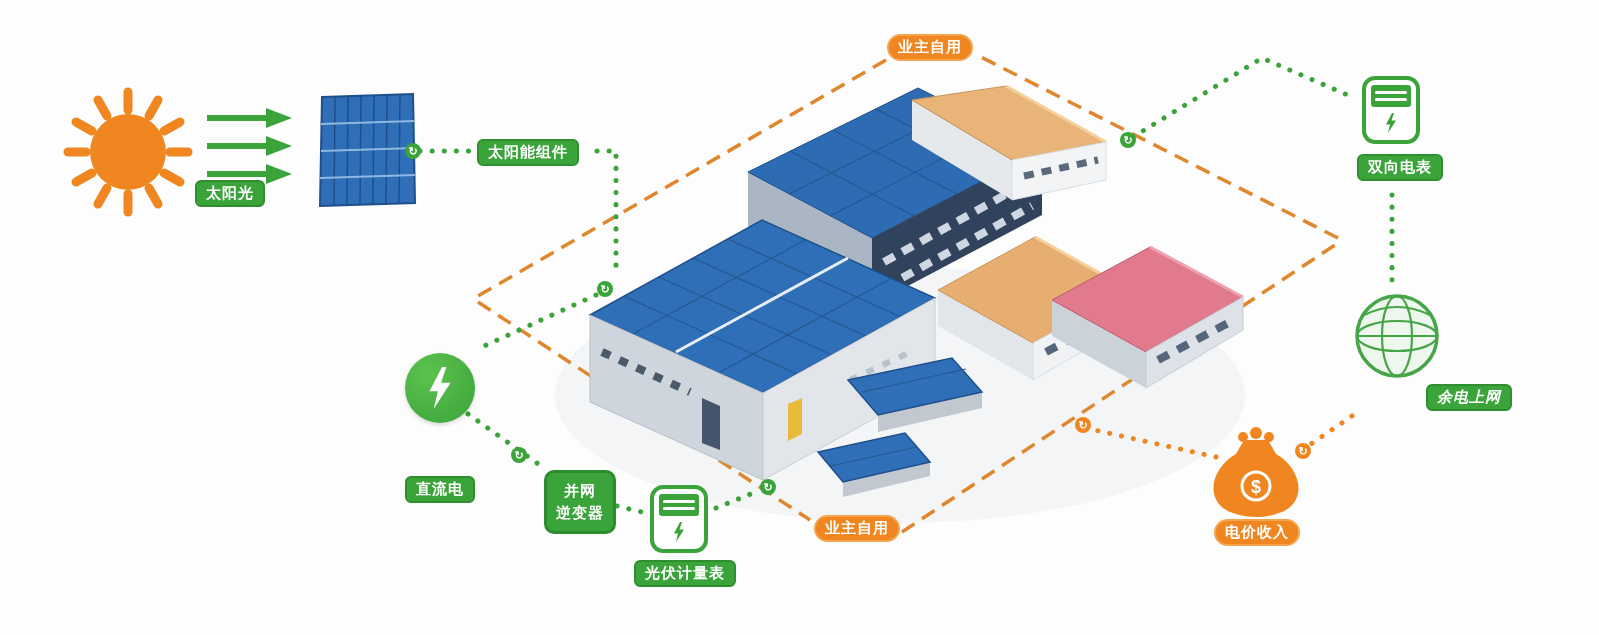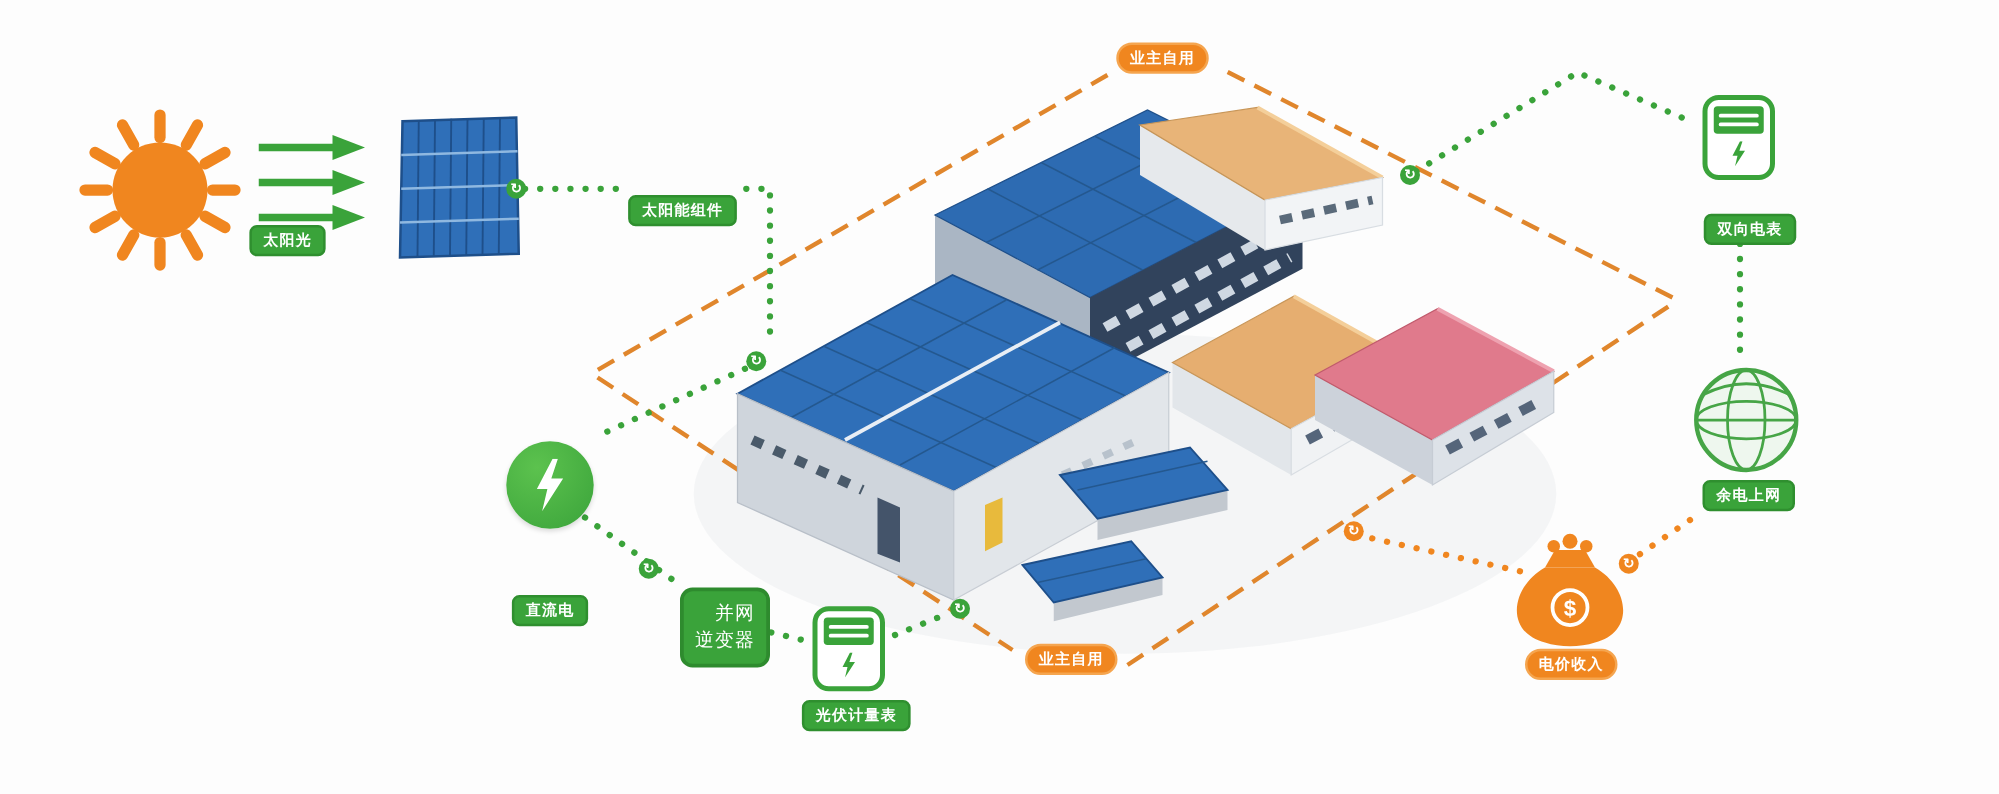--- a/index.html
+++ b/index.html
@@ -2,27 +2,27 @@
 <html><head>
 <meta charset="utf-8">
 <style>
   html,body{margin:0;padding:0;background:#fff;}
   .canvas{position:relative;width:1599px;height:635px;background:#fdfdfd;overflow:hidden;
           font-family:"Liberation Sans", sans-serif;}
   svg{display:block;}
   #scene{position:absolute;left:0;top:0;}
 
   
-  .pill{position:absolute;transform:translateX(-50%);font-weight:bold;font-size:12px;color:#fff;
+  .pill{position:absolute;transform:translateX(-50%);font-weight:bold;font-size:15px;color:#fff;
         white-space:nowrap;padding:2px 9px;letter-spacing:1px;}
   .pill.green{background:#3aa33a;border:2px solid #2f8f2f;border-radius:6px;}
   .pill.orange{background:#f0861f;border:2px solid #f5a54f;border-radius:15px;}
 
   .inverter{position:absolute;transform:translateX(-50%);background:#3aa33a;border:3px solid #2e8b2e;
-        border-radius:10px;color:#fff;font-weight:normal;font-size:15px;text-align:right;
+        border-radius:10px;color:#fff;font-weight:bold;font-size:15px;text-align:center;
         padding:7px 9px;line-height:1.45;letter-spacing:1px;}
 
   
   .meter{position:absolute;width:58px;height:68px;background:#fff;border:4px solid #3aa33a;
          border-radius:13px;box-sizing:border-box;padding:5px;display:flex;flex-direction:column;gap:4px;}
   .meter-screen{flex:0 0 22px;background:#3aa33a;border-radius:3px;display:flex;flex-direction:column;
          justify-content:center;gap:4px;padding:0 4px;}
   .meter-screen .bar{height:3px;background:#fff;border-radius:2px;}
   .meter-bottom{flex:1;display:flex;align-items:center;justify-content:center;}
 
@@ -235,33 +235,33 @@
     </div>
   </div>
 
   <div class="inverter" style="left:580px;top:470px;">
     <div>并网</div>
     <div>逆变器</div>
   </div>
 
   <div class="pill green" style="left:230px;top:180px;">太阳光</div>
 
-  <div class="pill green" style="left:546px;top:139px;margin-top:17px;">太阳能组件</div>
+  <div class="pill green" style="left:528px;top:139px;">太阳能组件</div>
 
   <div class="pill green" style="left:440px;top:428px;margin-top:48px;">直流电</div>
 
   <div class="pill green" style="left:685px;top:560px;">光伏计量表</div>
 
   <div class="pill orange" style="left:930px;top:34px;">业主自用</div>
 
   <div class="pill orange" style="left:857px;top:515px;">业主自用</div>
 
-  <div class="pill green" style="left:1400px;top:171px;">双向电表</div>
-
-  <div class="pill green" style="left:1399px;top:384px;">余电上网</div>
+  <div class="pill green" style="left:1400px;top:154px;">双向电表</div>
+
+  <div class="pill green" style="left:1469px;top:384px;font-style:italic;">余电上网</div>
 
   <div class="pill orange" style="left:1257px;top:519px;">电价收入</div>
 
   <div class="node g" style="left:405px;top:143px;">↻</div>
   <div class="node g" style="left:597px;top:281px;">↻</div>
   <div class="node g" style="left:511px;top:447px;">↻</div>
   <div class="node g" style="left:760px;top:479px;">↻</div>
   <div class="node g" style="left:1120px;top:132px;">↻</div>
   <div class="node o" style="left:1075px;top:417px;">↻</div>
   <div class="node o" style="left:1295px;top:443px;">↻</div>

